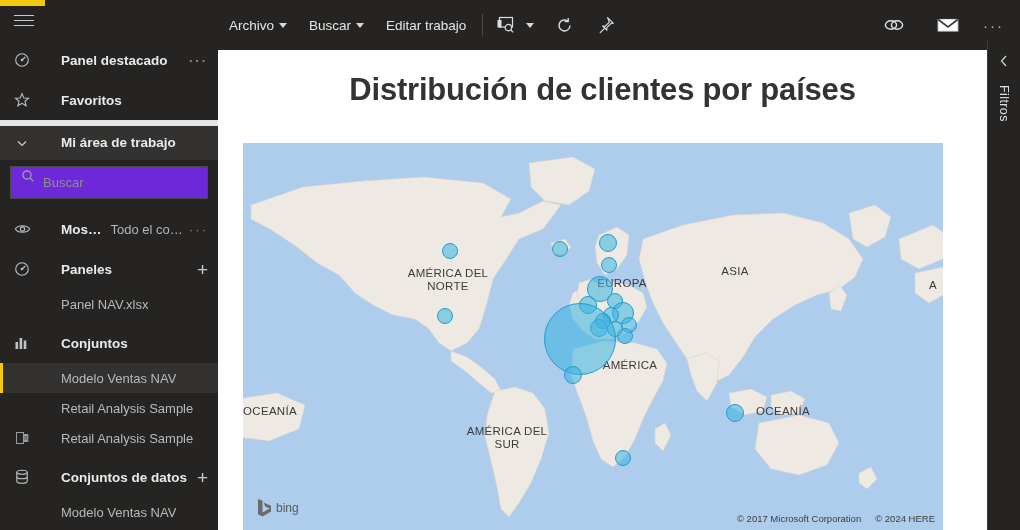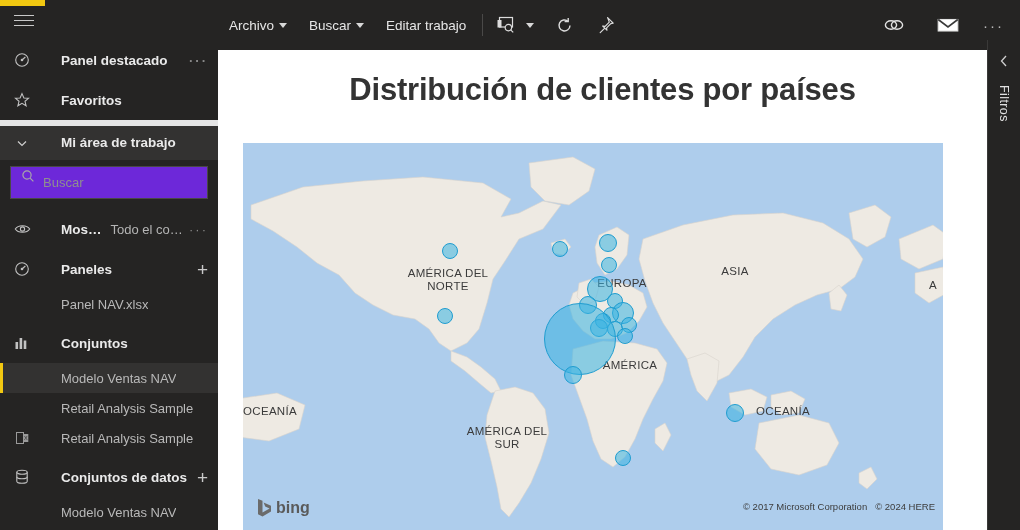--- a/index.html
+++ b/index.html
@@ -172,24 +172,24 @@
   .bubble {
     position: absolute;
     border-radius: 50%;
     background: rgba(56, 178, 226, 0.55);
     border: 1px solid #1f9dd0;
   }
   .bing-logo {
     position: absolute; left: 13px; bottom: 12px;
     display: flex; align-items: center; gap: 4px;
   }
-  .bing-text { color: #5a5a5a; font-size: 16px; font-family: "Liberation Sans", sans-serif; font-weight: bold; }
+  .bing-text { color: #5a5a5a; font-size: 12px; font-family: "Liberation Sans", sans-serif; }
   .map-credits {
-    position: absolute; right: 8px; bottom: 18px;
-    display: flex; gap: 8px;
+    position: absolute; right: 8px; bottom: 6px;
+    display: flex; gap: 14px;
     color: #3c3c3c; font-size: 9.5px;
   }
 </style>
 </head>
 <body>
 
 <div id="app">
 
   <div class="yellow-stripe"></div>
 

